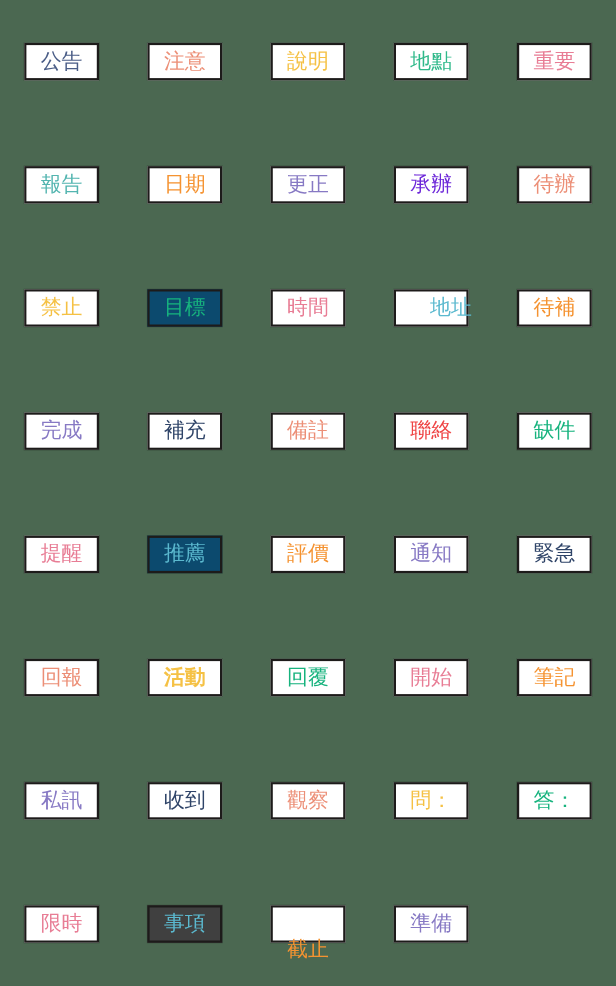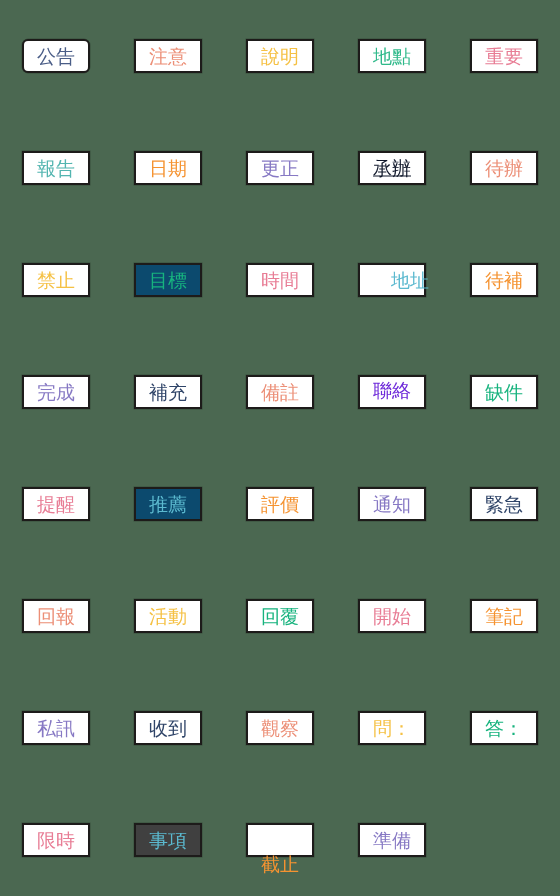--- a/index.html
+++ b/index.html
@@ -51,21 +51,21 @@
     white-space: nowrap;
     display: block;
     transform: translateY(-0.5px);
   }
 </style>
 </head>
 <body>
 
 <div id="sticker-sheet" style="background: rgb(75, 104, 81);">
     <div class="sticker-cell">
-      <div class="sticker-box" style="background: rgb(255, 255, 255); border-color: rgb(29, 27, 26); border-radius: 6px;">
+      <div class="sticker-box" style="background: rgb(255, 255, 255); border-color: rgb(29, 27, 26);">
         <span class="sticker-label" style="color: rgb(74, 93, 135);">公告</span>
       </div>
     </div>
     <div class="sticker-cell">
       <div class="sticker-box" style="background: rgb(255, 255, 255); border-color: rgb(29, 27, 26);">
         <span class="sticker-label" style="color: rgb(236, 143, 119);">注意</span>
       </div>
     </div>
     <div class="sticker-cell">
       <div class="sticker-box" style="background: rgb(255, 255, 255); border-color: rgb(29, 27, 26);">
@@ -92,21 +92,21 @@
         <span class="sticker-label" style="color: rgb(245, 147, 49);">日期</span>
       </div>
     </div>
     <div class="sticker-cell">
       <div class="sticker-box" style="background: rgb(255, 255, 255); border-color: rgb(29, 27, 26);">
         <span class="sticker-label" style="color: rgb(135, 121, 196);">更正</span>
       </div>
     </div>
     <div class="sticker-cell">
       <div class="sticker-box" style="background: rgb(255, 255, 255); border-color: rgb(29, 27, 26);">
-        <span class="sticker-label" style="color: #0f172a; text-decoration: underline;">承辦</span>
+        <span class="sticker-label" style="color: #6d28d9;">承辦</span>
       </div>
     </div>
     <div class="sticker-cell">
       <div class="sticker-box" style="background: rgb(255, 255, 255); border-color: rgb(29, 27, 26);">
         <span class="sticker-label" style="color: rgb(236, 143, 119);">待辦</span>
       </div>
     </div>
     <div class="sticker-cell">
       <div class="sticker-box" style="background: rgb(255, 255, 255); border-color: rgb(29, 27, 26);">
         <span class="sticker-label" style="color: rgb(245, 193, 68);">禁止</span>
@@ -142,21 +142,21 @@
         <span class="sticker-label" style="color: rgb(47, 68, 104);">補充</span>
       </div>
     </div>
     <div class="sticker-cell">
       <div class="sticker-box" style="background: rgb(255, 255, 255); border-color: rgb(29, 27, 26);">
         <span class="sticker-label" style="color: rgb(236, 143, 119);">備註</span>
       </div>
     </div>
     <div class="sticker-cell">
       <div class="sticker-box" style="background: rgb(255, 255, 255); border-color: rgb(29, 27, 26);">
-        <span class="sticker-label" style="color: #6d28d9; font-family: Liberation Mono, monospace;">聯絡</span>
+        <span class="sticker-label" style="color: #ef4444;">聯絡</span>
       </div>
     </div>
     <div class="sticker-cell">
       <div class="sticker-box" style="background: rgb(255, 255, 255); border-color: rgb(29, 27, 26);">
         <span class="sticker-label" style="color: rgb(23, 179, 126);">缺件</span>
       </div>
     </div>
     <div class="sticker-cell">
       <div class="sticker-box" style="background: rgb(255, 255, 255); border-color: rgb(29, 27, 26);">
         <span class="sticker-label" style="color: rgb(232, 125, 149);">提醒</span>
@@ -182,21 +182,21 @@
         <span class="sticker-label" style="color: rgb(47, 68, 104);">緊急</span>
       </div>
     </div>
     <div class="sticker-cell">
       <div class="sticker-box" style="background: rgb(255, 255, 255); border-color: rgb(29, 27, 26);">
         <span class="sticker-label" style="color: rgb(236, 143, 119);">回報</span>
       </div>
     </div>
     <div class="sticker-cell">
       <div class="sticker-box" style="background: rgb(255, 255, 255); border-color: rgb(29, 27, 26);">
-        <span class="sticker-label" style="color: rgb(245, 193, 68);">活動</span>
+        <span class="sticker-label" style="color: rgb(245, 193, 68); font-weight: bold;">活動</span>
       </div>
     </div>
     <div class="sticker-cell">
       <div class="sticker-box" style="background: rgb(255, 255, 255); border-color: rgb(29, 27, 26);">
         <span class="sticker-label" style="color: rgb(23, 179, 126);">回覆</span>
       </div>
     </div>
     <div class="sticker-cell">
       <div class="sticker-box" style="background: rgb(255, 255, 255); border-color: rgb(29, 27, 26);">
         <span class="sticker-label" style="color: rgb(232, 125, 149);">開始</span>

